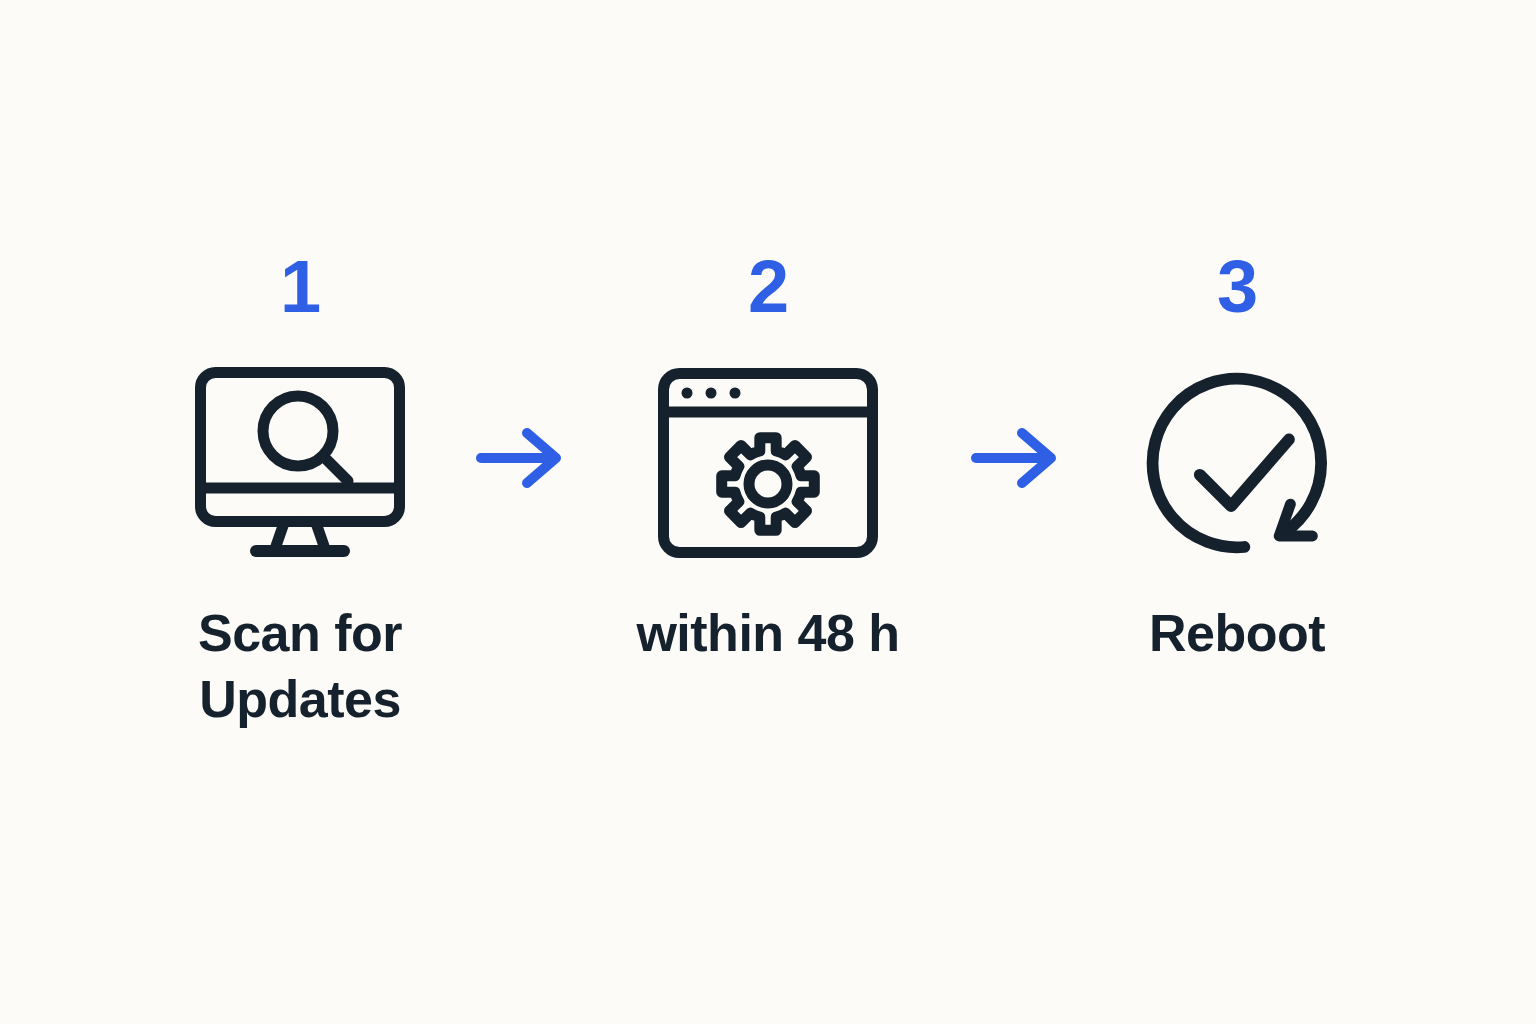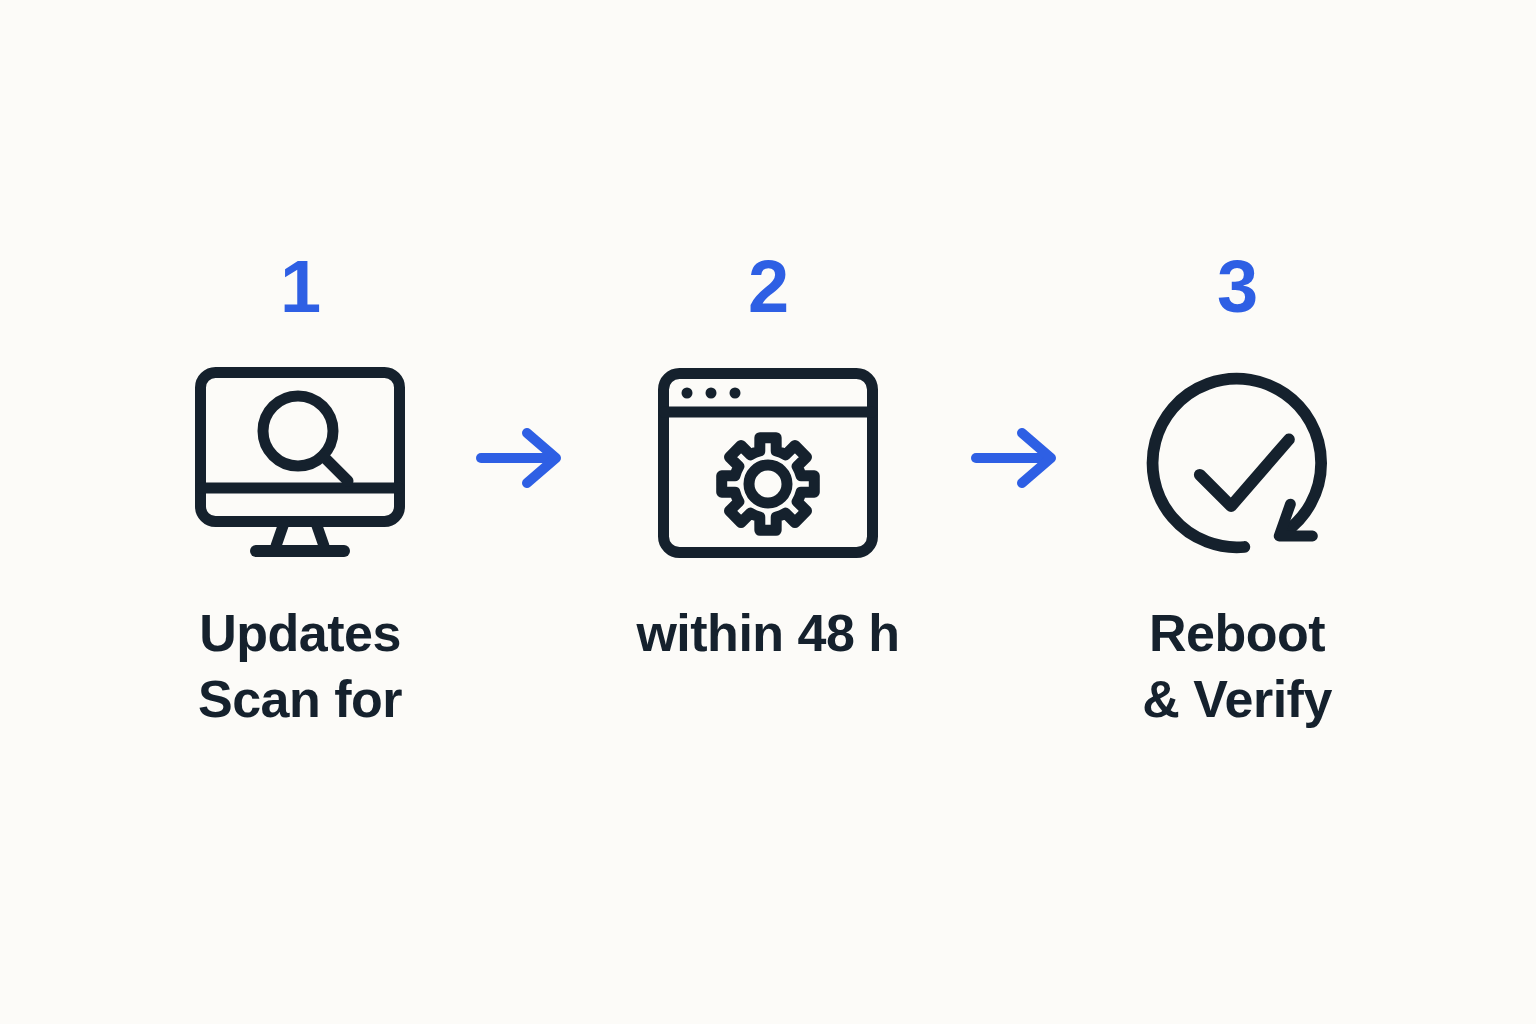--- a/index.html
+++ b/index.html
@@ -86,22 +86,22 @@
         <rect class="stroke" x="5.5" y="5.5" width="199" height="149" rx="15" stroke-width="11"></rect>
         <line class="stroke" x1="6" y1="121" x2="204" y2="121" stroke-width="11"></line>
         <circle class="stroke" cx="103" cy="64" r="35" stroke-width="11"></circle>
         <line class="stroke" x1="128" y1="89" x2="153" y2="114" stroke-width="11"></line>
         <line class="stroke" x1="89" y1="156" x2="81" y2="179" stroke-width="11"></line>
         <line class="stroke" x1="121" y1="156" x2="129" y2="179" stroke-width="11"></line>
         <line class="stroke" x1="61" y1="184" x2="149" y2="184" stroke-width="12"></line>
       </svg>
     </div>
     <div class="label">
+      <span>Scan for</span>
       <span>Updates</span>
-      <span>Scan for</span>
     </div>
   </div>
 
   <div class="flow-arrow flow-arrow-1">
     <svg width="88" height="64" viewBox="0 0 88 64" aria-hidden="true">
       <line class="stroke-accent" x1="5" y1="32" x2="76" y2="32" stroke-width="10"></line>
       <polyline class="stroke-accent" points="51,7 80,32 51,57" stroke-width="10"></polyline>
     </svg>
   </div>
 
@@ -145,17 +145,16 @@
     <div class="num">3</div>
     <div class="icon">
       <svg width="196" height="196" viewBox="0 0 200 200" aria-hidden="true">
         <path class="stroke" stroke-width="12" d="M 149.3,170.4 A 86,86 0 1 0 107.5,185.7"></path>
         <path class="stroke" stroke-width="12" d="M 62,112 L 94,144 L 153,76"></path>
         <path class="stroke" stroke-width="11" d="M 154.5,142 L 143,174.5 L 177,174.5"></path>
       </svg>
     </div>
     <div class="label">
       <span>Reboot</span>
-      <span>&amp; Verify</span>
     </div>
   </div>
 
 </div>
 
 </body></html>

